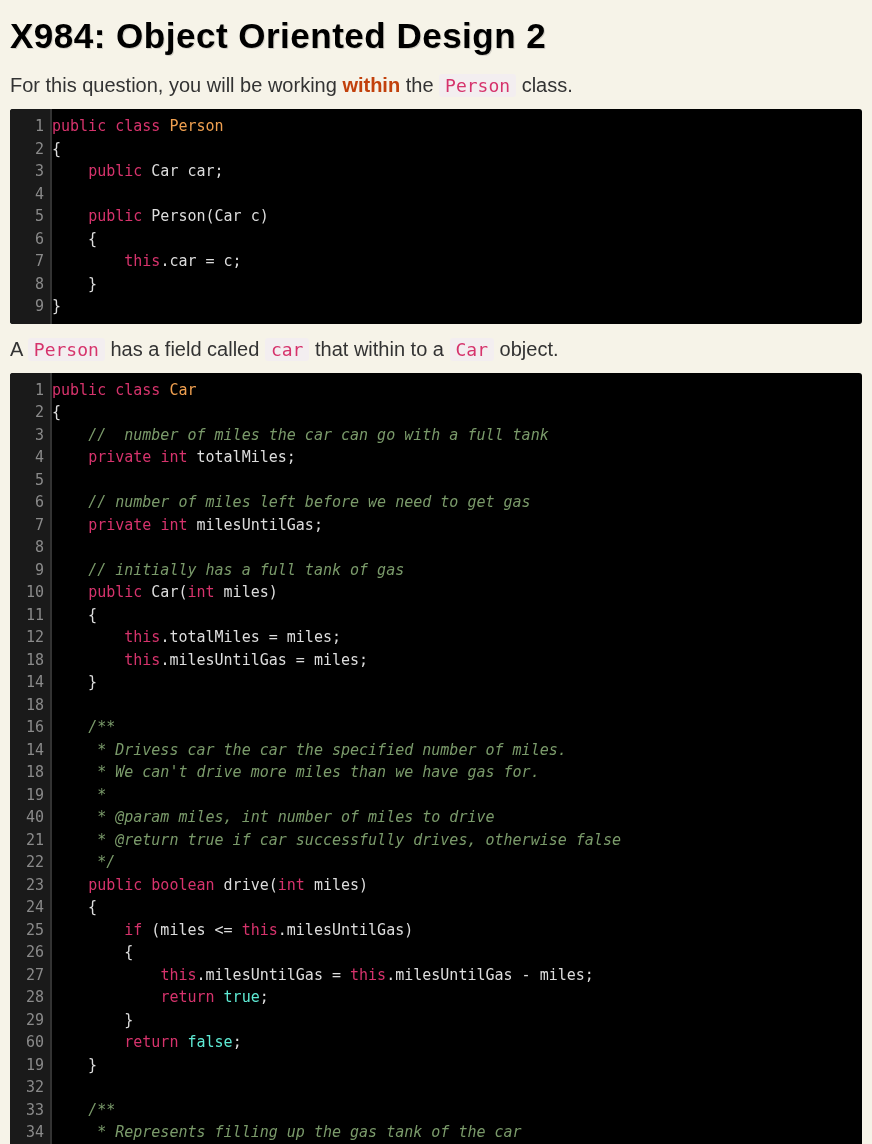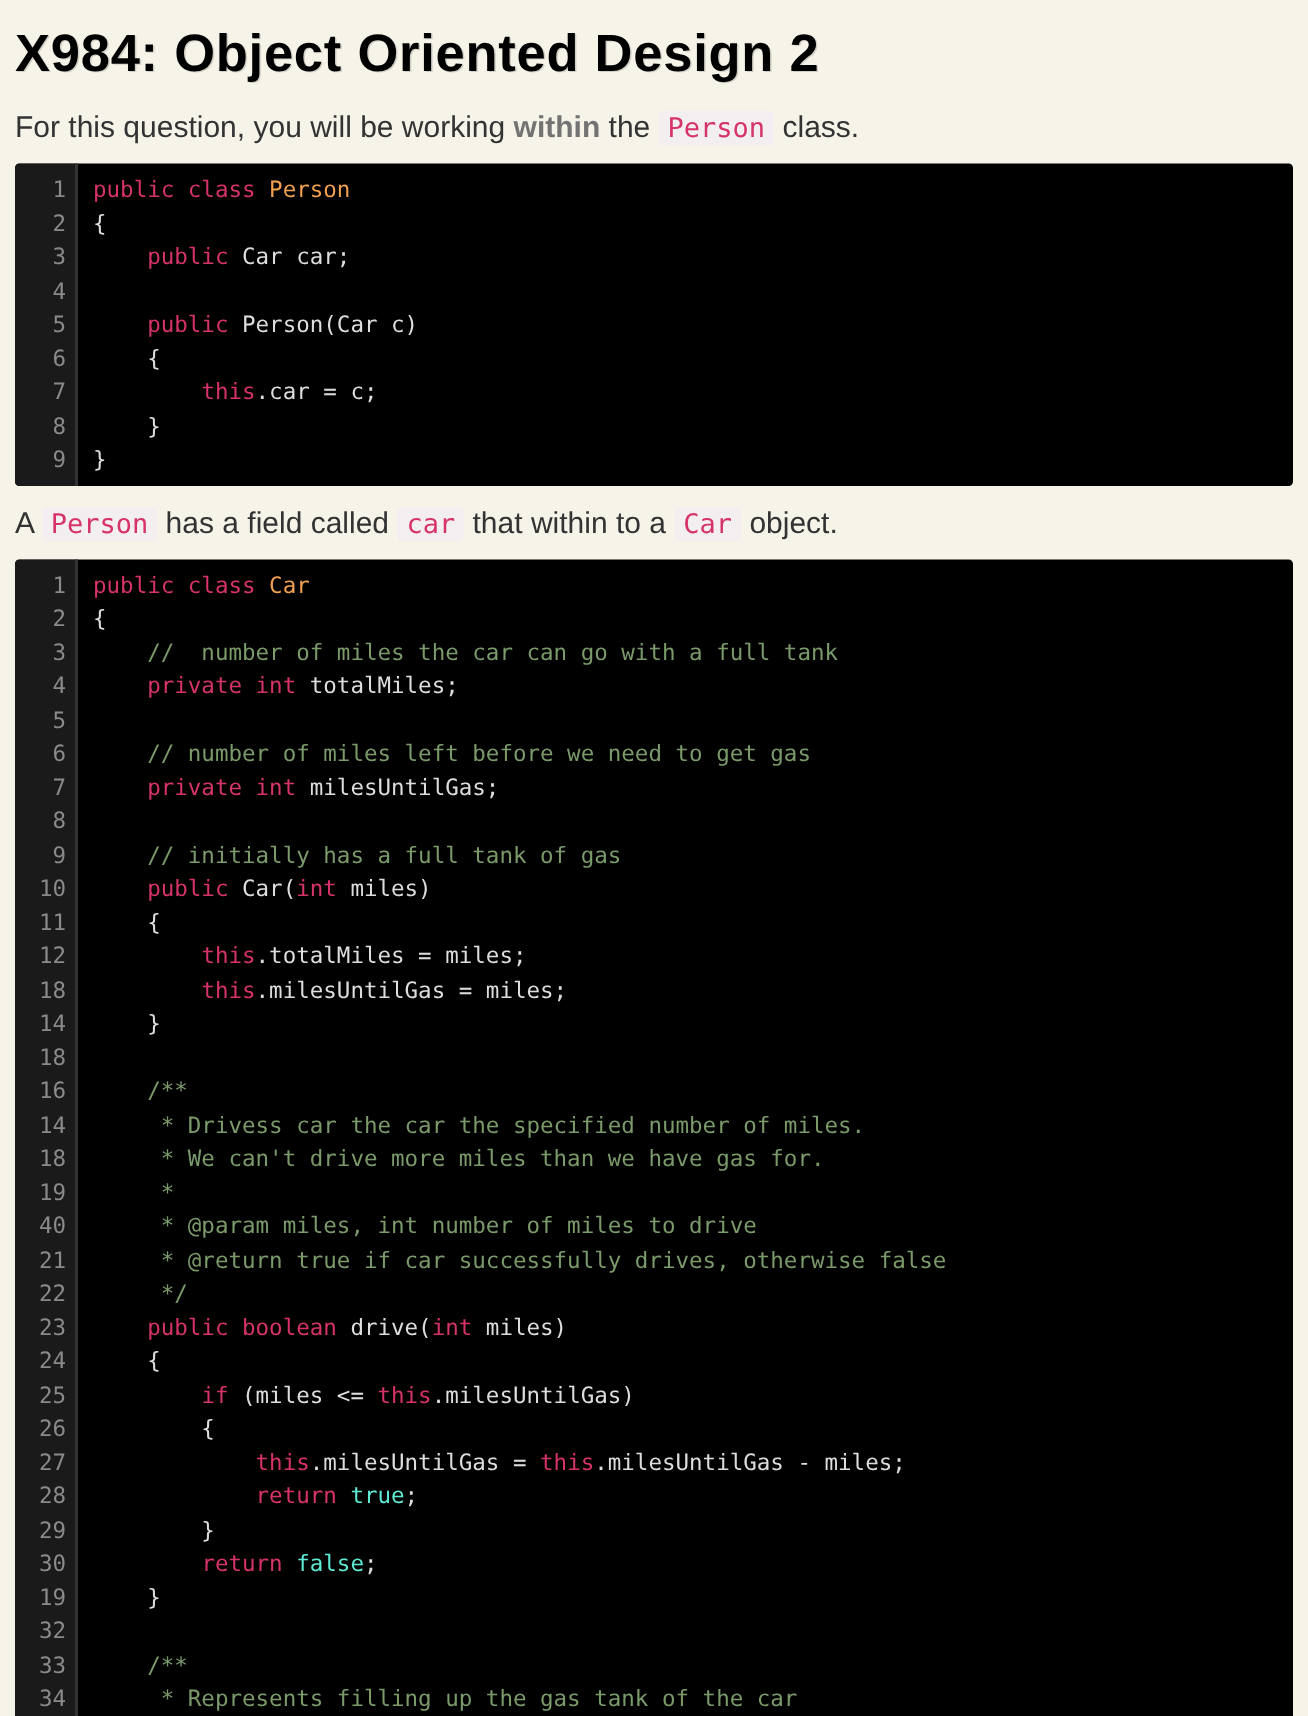--- a/index.html
+++ b/index.html
@@ -16,21 +16,21 @@
     color: #000000;
     text-shadow: 1px 1px 0 rgba(0,0,0,0.15);
     margin: 6px 0 18px 0;
     letter-spacing: 0.5px;
   }
   p.intro {
     font-size: 20px;
     color: #333;
     margin: 8px 0 12px 0;
   }
-  p.intro strong { font-weight: 700; color:#737373; }
+  p.intro strong { font-weight: 700; color:#c2410c; }
   code.inline {
     font-family: Menlo, Consolas, monospace;
     background: #f3eef0;
     color: #d6336c;
     padding: 1px 6px;
     border-radius: 3px;
     font-size: 18px;
   }
   .codeblock {
     background: #000;
@@ -46,28 +46,28 @@
     background: #1a1a1a;
     color: #8a8a8a;
     text-align: right;
     padding: 6px 6px 6px 10px;
     user-select: none;
     min-width: 24px;
     border-right: 2px solid #333;
   }
   .gutter span { display: block; }
   .codecol {
-    padding: 6px 10px;
+    padding: 6px 0;
     white-space: pre;
     color: #ddd;
     flex: 1;
   }
   .kw { color: #d6336c; }    
   .tn { color: #f0a050; }    
-  .cm { color: #7a9a6a; } 
+  .cm { color: #7a9a6a; font-style: italic; } 
   .lt { color: #5eead4; }    
   .id { color: #ddd; }
 </style>
 </head>
 <body>
 
 <h1>X984: Object Oriented Design 2</h1>
 
 <p class="intro">
   <span>For this question, you will be working </span><strong>within</strong><span> the </span><code class="inline">Person</code><span> class.</span>
@@ -124,21 +124,21 @@
       <span>40</span>
       <span>21</span>
       <span>22</span>
       <span>23</span>
       <span>24</span>
       <span>25</span>
       <span>26</span>
       <span>27</span>
       <span>28</span>
       <span>29</span>
-      <span>30</span>
+      <span>60</span>
       <span>19</span>
       <span>32</span>
       <span>33</span>
       <span>34</span>
     </div>
   <div class="codecol" id="code2"><span class="kw">public</span><span class="id"> </span><span class="kw">class</span><span class="id"> </span><span class="tn">Car</span>
 <span class="id">{</span>
 <span class="id">    </span><span class="cm">//  number of miles the car can go with a full tank</span>
 <span class="id">    </span><span class="kw">private</span><span class="id"> </span><span class="kw">int</span><span class="id"> totalMiles;</span>
 <span class="id"> </span>

